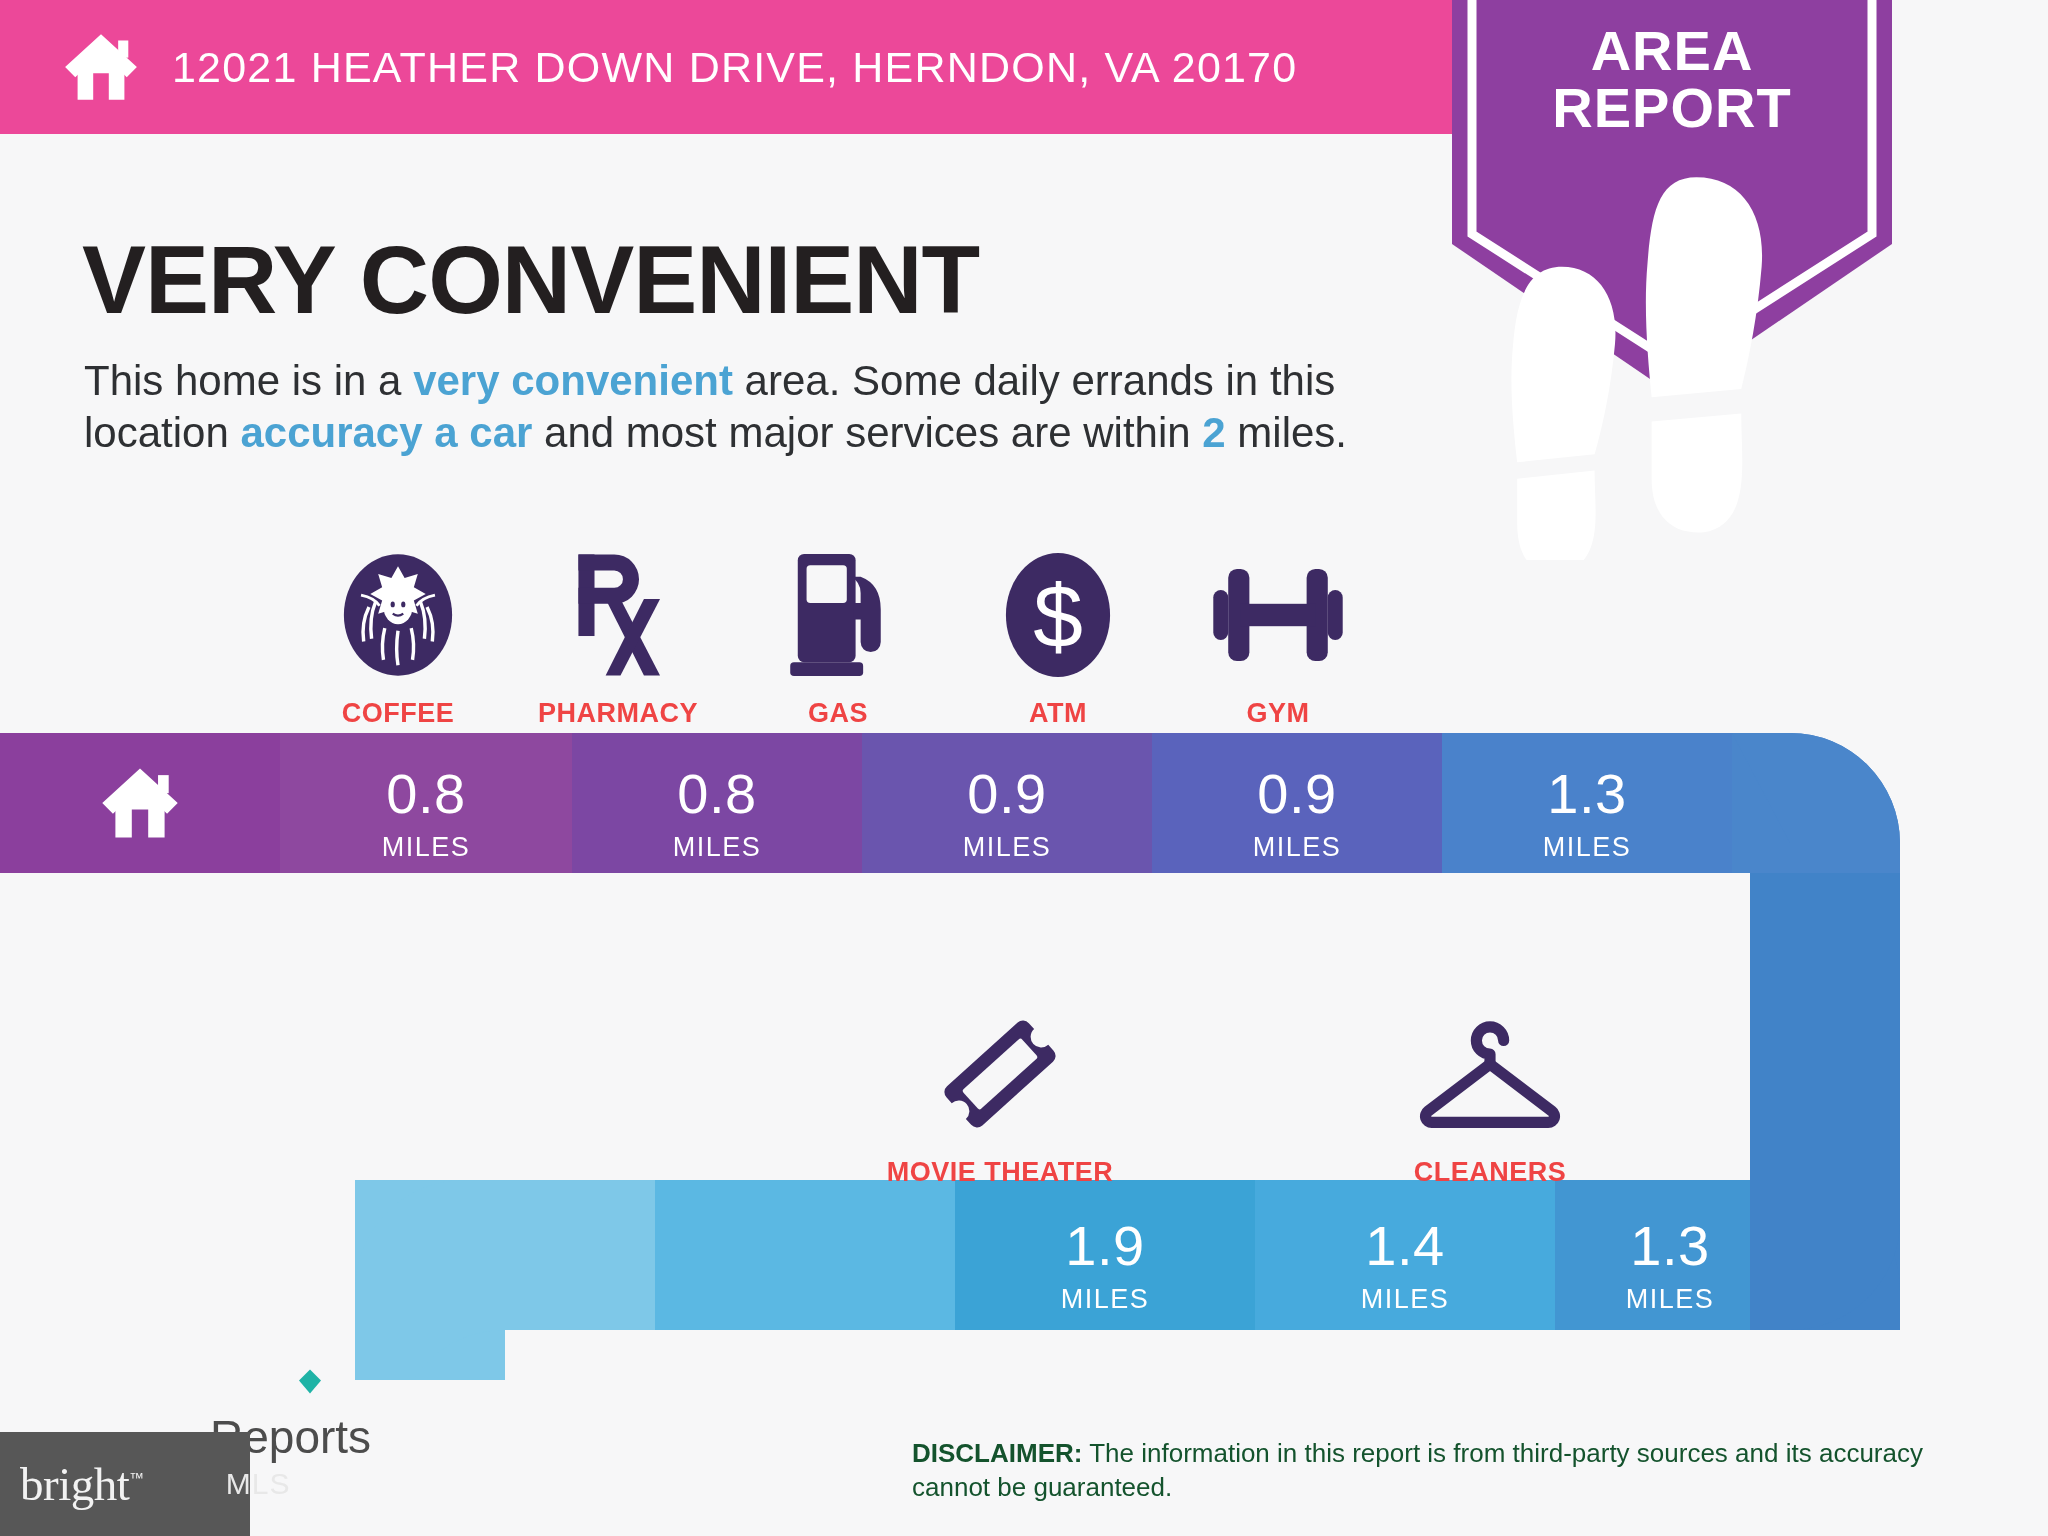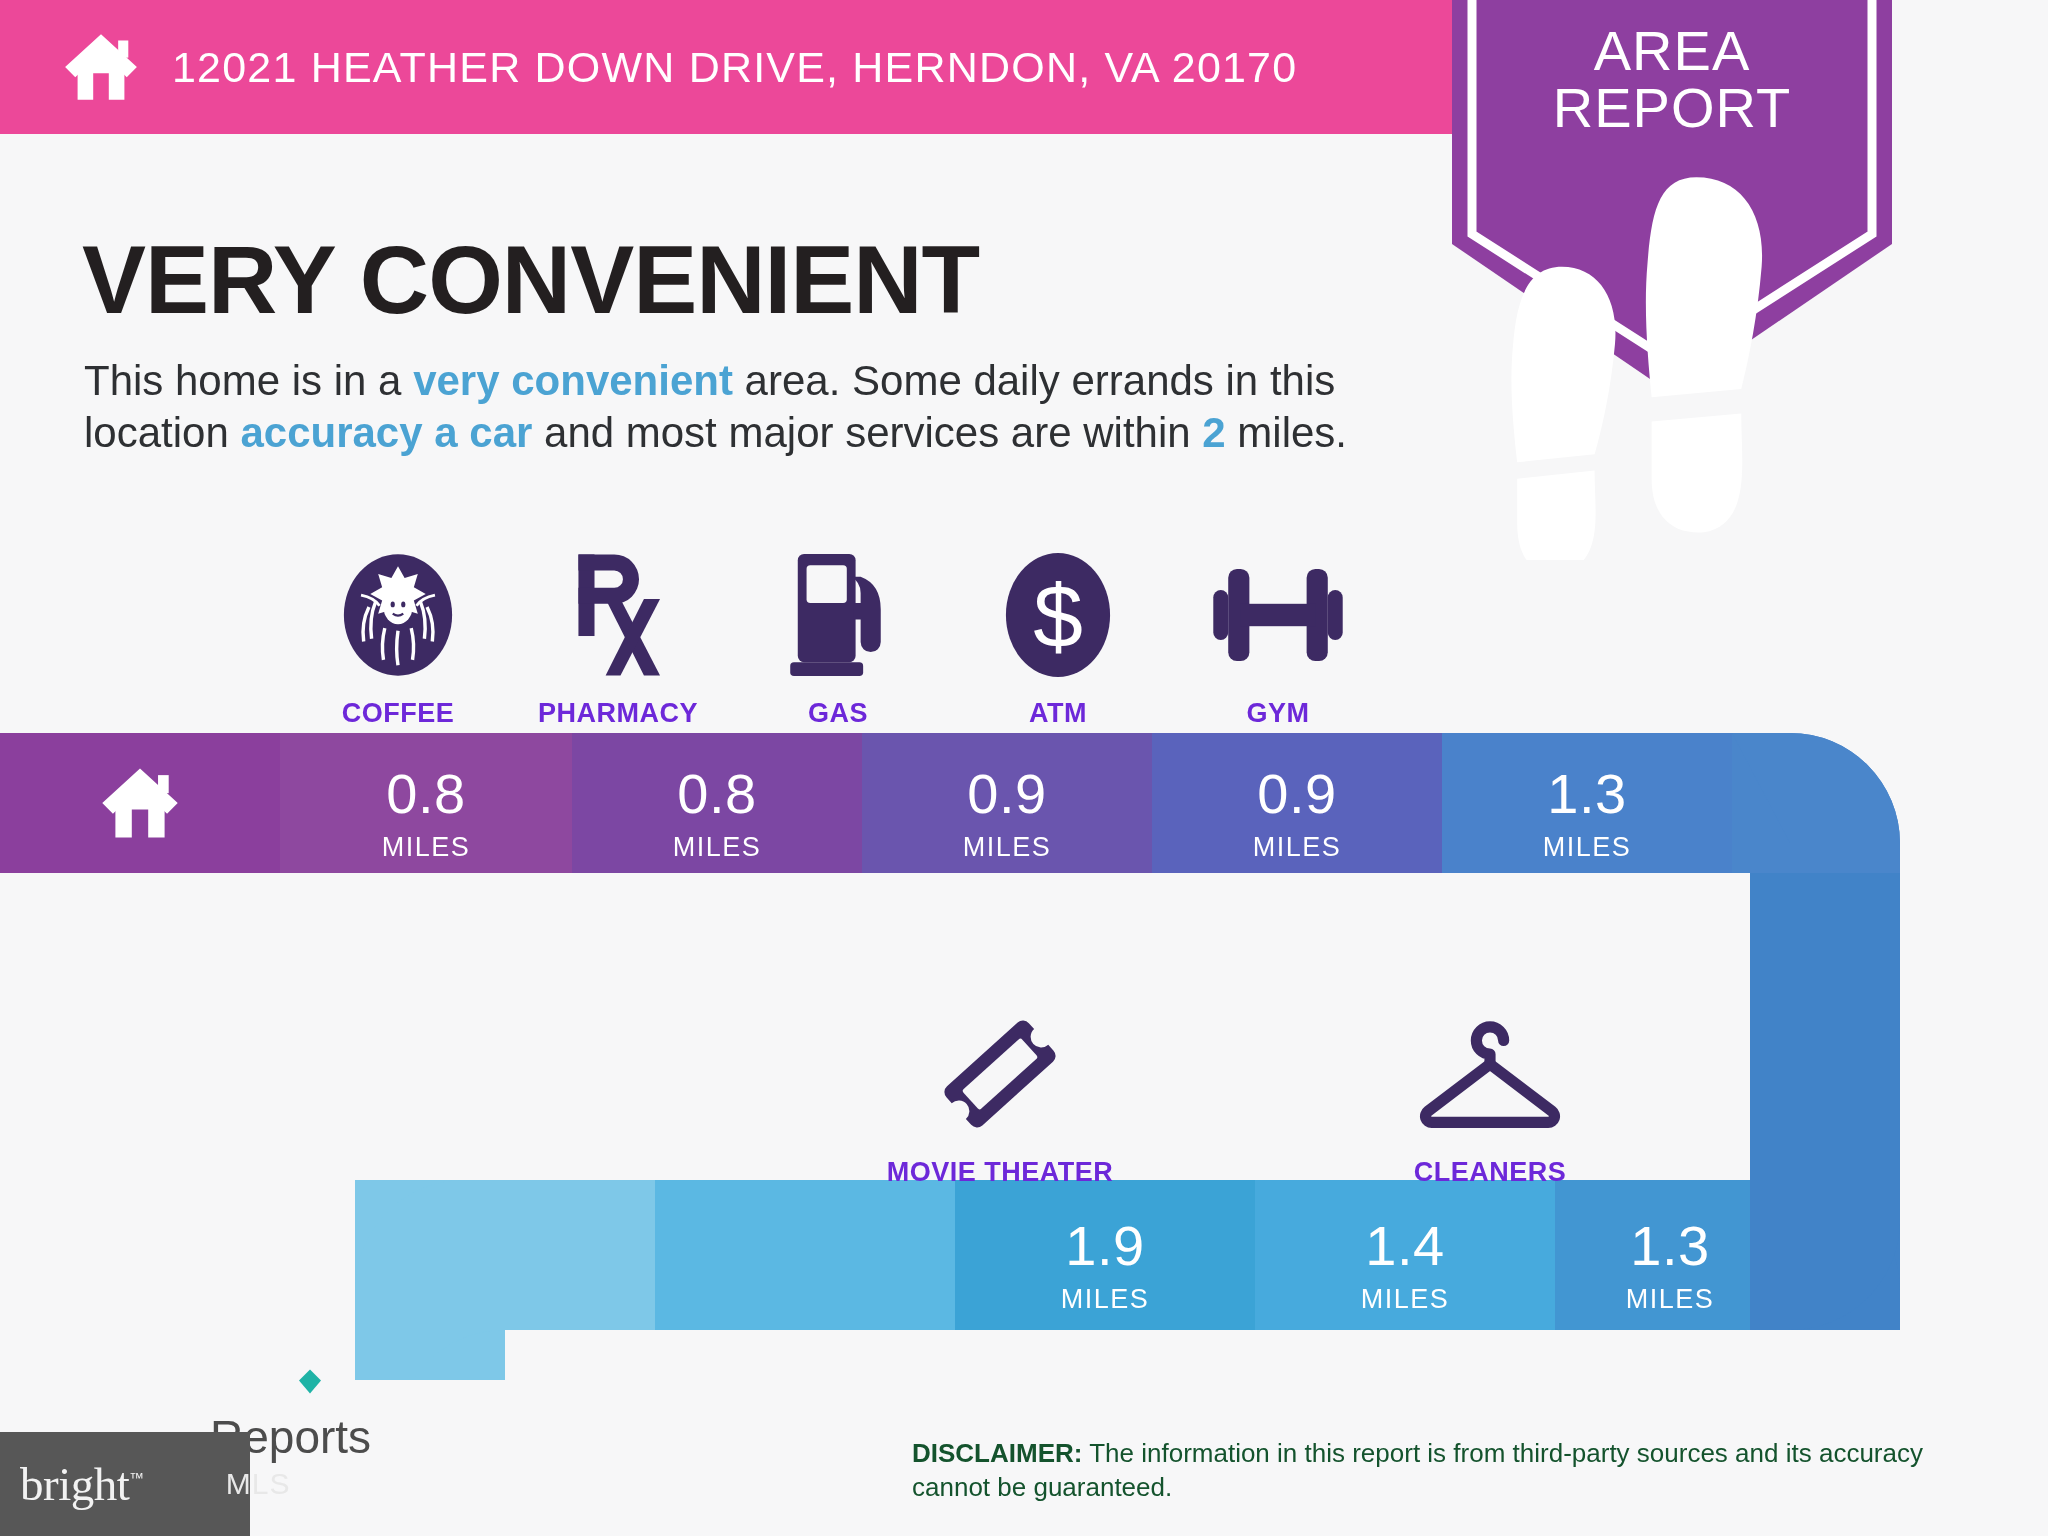--- a/index.html
+++ b/index.html
@@ -29,21 +29,21 @@
 
   
   .badge{
     position:absolute;left:1452px;top:-6px;width:440px;height:400px;
   }
   .badge svg{display:block;width:100%;height:100%;}
   .badge-text{
     position:absolute;left:0;top:28px;width:440px;text-align:center;
     color:#fff;font-size:56px;line-height:1.02;letter-spacing:1px;
     font-family:"Liberation Sans Narrow","Liberation Sans",sans-serif;
-    font-weight:400;
+    font-weight:700;
   }
   .badge-feet{
     position:absolute;left:0;top:175px;width:440px;text-align:center;
   }
 
   
   .headline{
     position:absolute;left:82px;top:232px;
     font-size:96px;line-height:1;color:#231f20;font-weight:bold;
     font-family:"Liberation Sans Narrow","Liberation Sans",sans-serif;
@@ -54,21 +54,21 @@
     font-size:42px;line-height:1.24;color:#2e3033;
     font-family:"Liberation Sans",sans-serif;
   }
   .hl{color:#4ba3d3;font-weight:bold;}
 
   
   .iconrow{position:absolute;left:0;}
   .iconcell{position:absolute;text-align:center;}
   .iconcell .glyph{height:150px;display:flex;align-items:center;justify-content:center;}
   .iconcell .lbl{
-    margin-top:8px;font-size:27px;font-weight:bold;color:#6d28d9;letter-spacing:0.5px;
+    margin-top:8px;font-size:27px;font-weight:bold;color:#ef4444;letter-spacing:0.5px;
     font-family:"Liberation Sans Narrow","Liberation Sans",sans-serif;
     white-space:nowrap;
   }
 
   
   #ribbon{position:absolute;left:0;top:700px;width:2048px;height:680px;}
 
   .milecell{
     position:absolute;text-align:center;color:#ffffff;
     font-family:"Liberation Sans Narrow","Liberation Sans",sans-serif;

